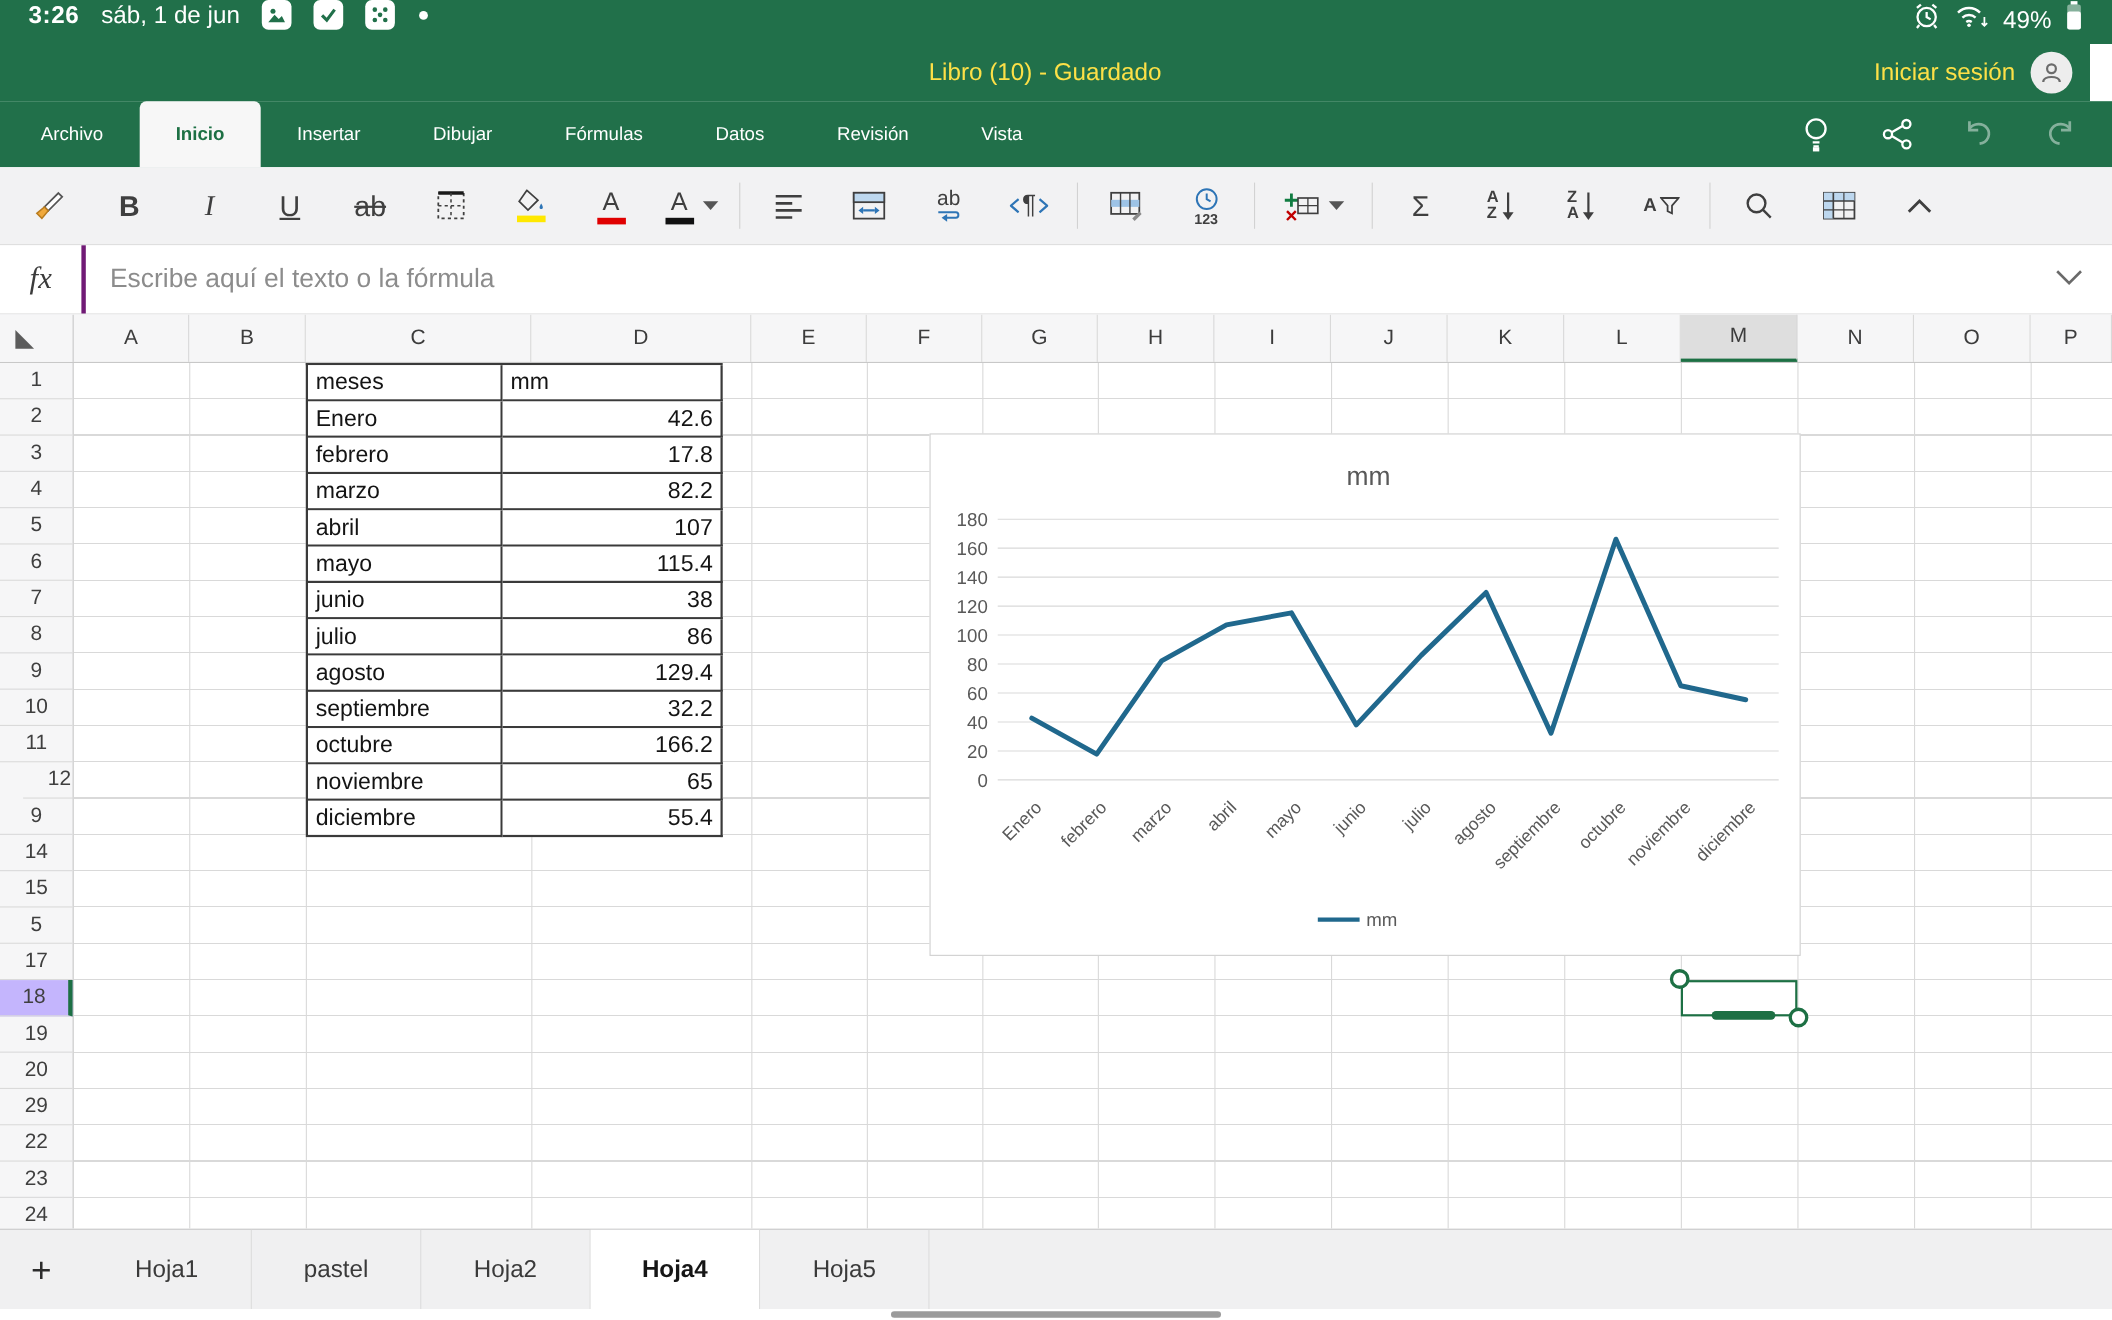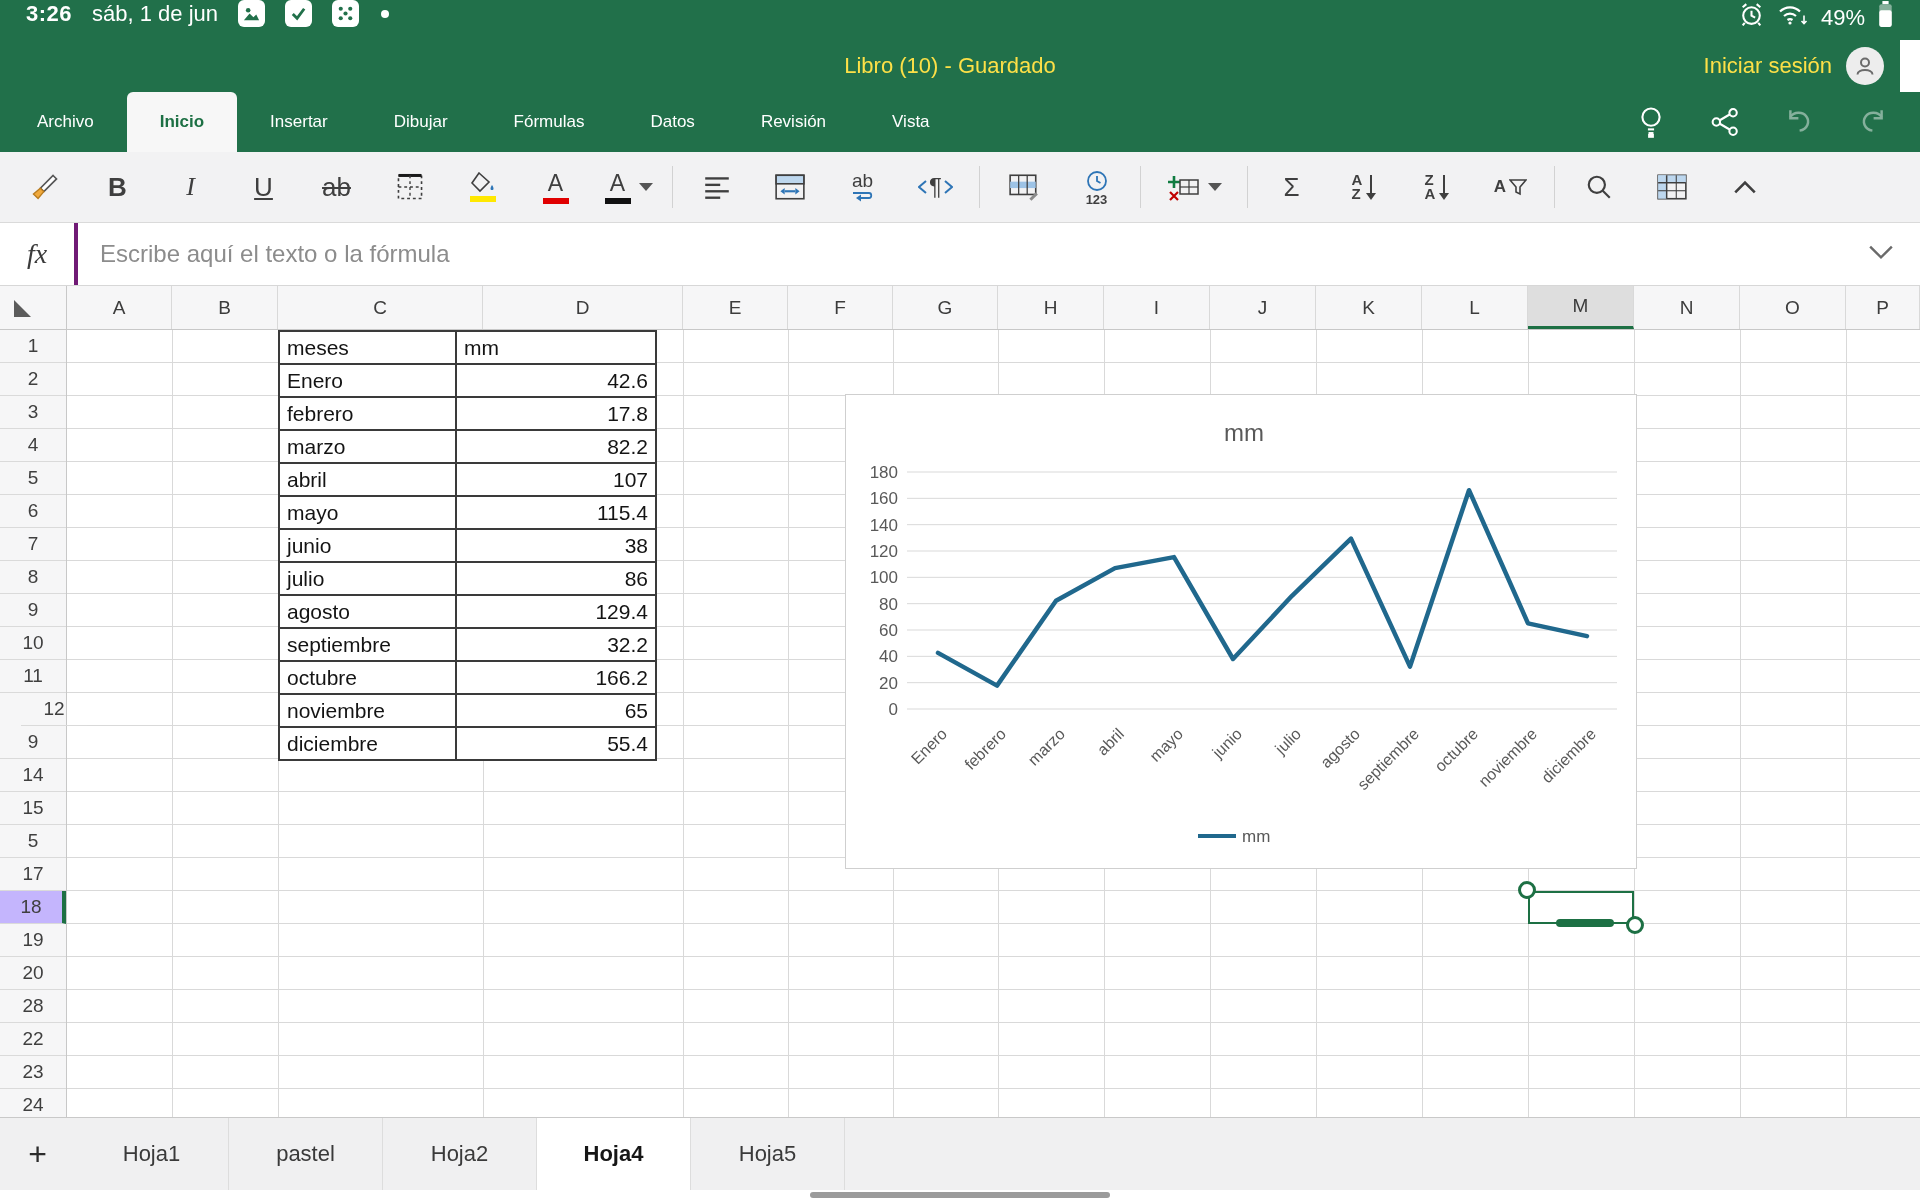--- a/index.html
+++ b/index.html
@@ -458,21 +458,21 @@
         <div class="gut-cell" style="top: 330px;">11</div>
         <div class="gut-cell" style="top: 363px; margin-left: 21px;">12</div>
         <div class="gut-cell" style="top: 396px;">9</div>
         <div class="gut-cell" style="top: 429px;">14</div>
         <div class="gut-cell" style="top: 462px;">15</div>
         <div class="gut-cell" style="top: 495px;">5</div>
         <div class="gut-cell" style="top: 528px;">17</div>
         <div class="gut-cell sel" style="top: 561px;">18</div>
         <div class="gut-cell" style="top: 594px;">19</div>
         <div class="gut-cell" style="top: 627px;">20</div>
-        <div class="gut-cell" style="top: 660px;">28</div>
+        <div class="gut-cell" style="top: 660px;">29</div>
         <div class="gut-cell" style="top: 693px;">22</div>
         <div class="gut-cell" style="top: 726px;">23</div>
         <div class="gut-cell" style="top: 759px;">24</div>
       </div>
     </div>
 
   <div class="data-table" id="data-table">
       <div class="dt-row">
         <div class="dt-cell dt-c">meses</div>
         <div class="dt-cell dt-d left">mm</div>

